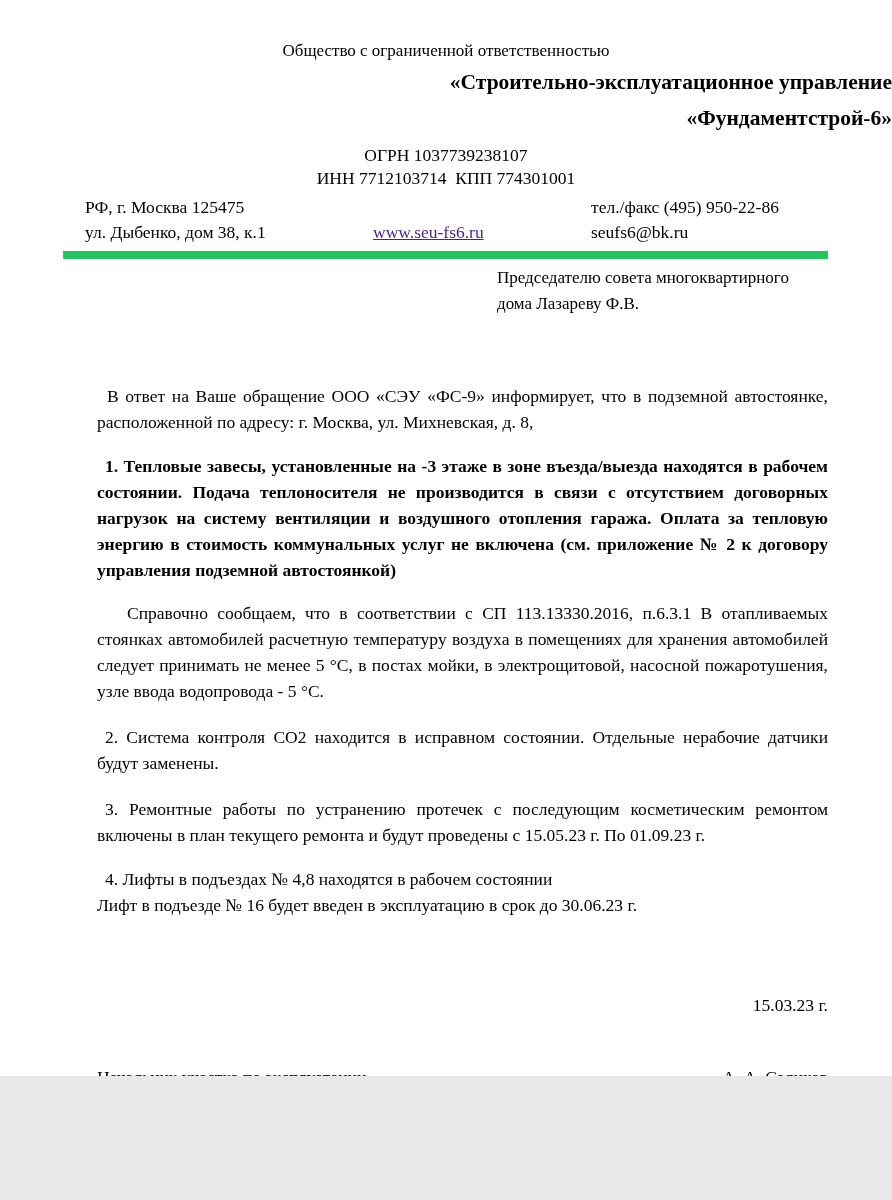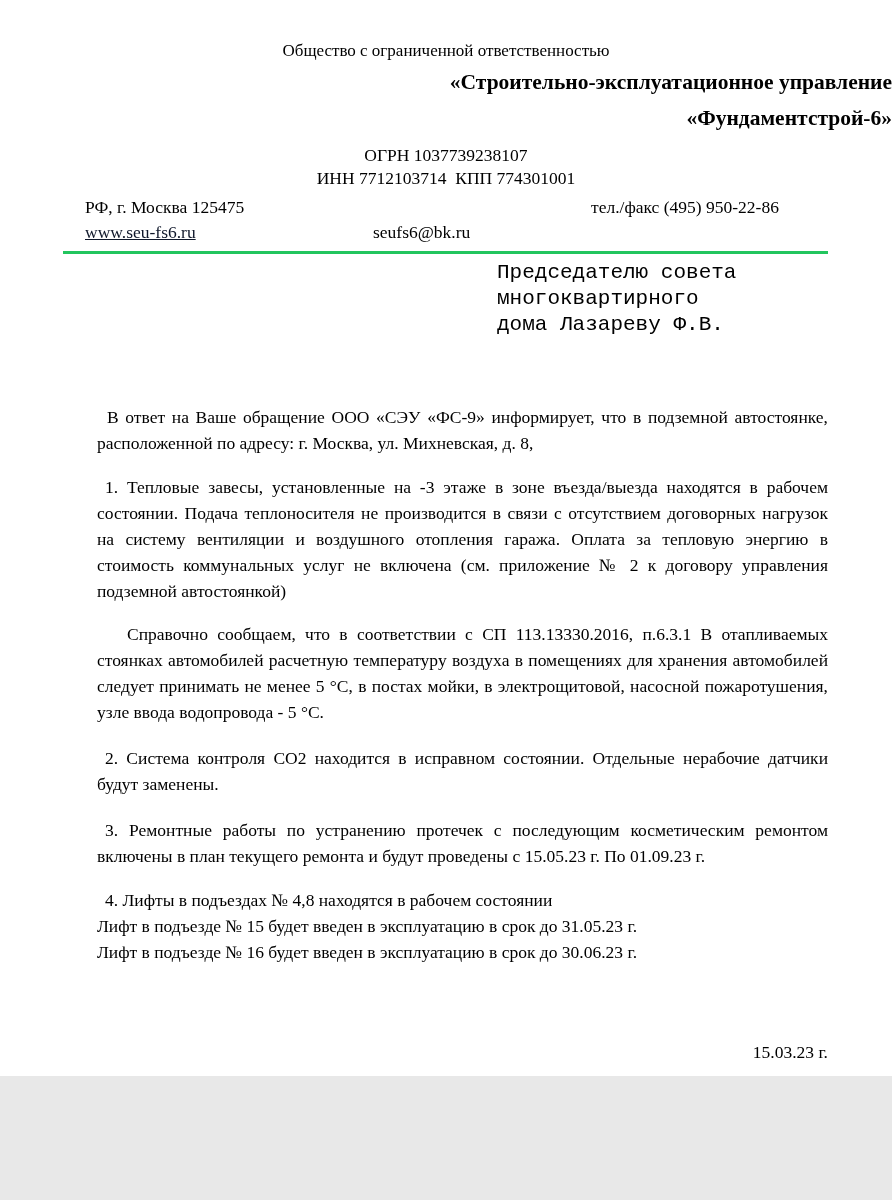--- a/index.html
+++ b/index.html
@@ -31,50 +31,49 @@
   .org-reg {
     text-align: center;
     font-size: 17.5px;
     line-height: 23px;
   }
   .org-reg.first { margin-top: 10px; }
   .pre { white-space: pre-wrap; }
   
   .contact {
     margin: 5px 64px 0 63px;
-    border-bottom: 3px solid #22c55e;
+    border-bottom: 8px solid #22c55e;
     padding: 0 0 6px 22px;
     font-size: 17.5px;
     line-height: 25px;
   }
   .contact-row {
     display: grid;
     grid-template-columns: 288px 218px 1fr;
   }
   .weblink {
     text-decoration: underline;
-    color: #0f172a;
+    color: #4c1d95;
   }
   
   .addressee {
     margin: 6px 64px 14px 497px;
-    font-size: 21px;
+    font-size: 17px;
     line-height: 26px;
-    font-family: Liberation Mono, monospace;
   }
   
   .body-text {
     margin: 0 64px 0 97px;
     font-size: 17.5px;
     line-height: 26px;
     text-align: justify;
   }
   .p-intro  { margin-top: 66px; text-indent: 10px; }
   .p-item   { margin-top: 20px; text-indent: 8px; }
-  .p-item1  { margin-top: 16px; text-indent: 8px; }
+  .p-item1  { margin-top: 16px; text-indent: 8px; font-weight: bold; }
   .p-note   { margin-top: 0;  text-indent: 30px; }
   .p-line   { text-align: left; }
   .p-line.first { margin-top: 14px; text-indent: 8px; }
   
   .date-line {
     margin: 74px 64px 0 97px;
     font-size: 17.5px;
     line-height: 26px;
     text-align: right;
   }
@@ -100,38 +99,38 @@
   <div class="org-reg first">ОГРН 1037739238107</div>
   <div class="org-reg pre">ИНН 7712103714  КПП 774301001</div>
 
   <div class="contact">
     <div class="contact-row">
       <span>РФ, г. Москва 125475</span>
       <span></span>
       <span>тел./факс (495) 950-22-86</span>
     </div>
     <div class="contact-row">
+      <span>ул. Дыбенко, дом 38, к.1</span>
       <span><span class="weblink">www.seu-fs6.ru</span></span>
       <span>seufs6@bk.ru</span>
     </div>
   </div>
 
   <div class="addressee">
     <div>Председателю совета многоквартирного</div>
     <div>дома Лазареву Ф.В.</div>
   </div>
 
   <div class="body-text">
     <p class="p-intro">В ответ на Ваше обращение ООО «СЭУ «ФС-9» информирует, что в подземной автостоянке, расположенной по адресу: г. Москва, ул. Михневская, д. 8,</p>
     <p class="p-item1">1. Тепловые завесы, установленные на -3 этаже в зоне въезда/выезда находятся в рабочем состоянии. Подача теплоносителя не производится в связи с отсутствием договорных нагрузок на систему вентиляции и воздушного отопления гаража. Оплата за тепловую энергию в стоимость коммунальных услуг не включена (см. приложение № 2 к договору управления подземной автостоянкой)</p>
     <p class="p-note">Справочно сообщаем, что в соответствии с СП 113.13330.2016, п.6.3.1 В отапливаемых стоянках автомобилей расчетную температуру воздуха в помещениях для хранения автомобилей следует принимать не менее 5 °С, в постах мойки, в электрощитовой, насосной пожаротушения, узле ввода водопровода - 5 °С.</p>
     <p class="p-item">2. Система контроля СО2 находится в исправном состоянии. Отдельные нерабочие датчики будут заменены.</p>
     <p class="p-item">3. Ремонтные работы по устранению протечек с последующим косметическим ремонтом включены в план текущего ремонта и будут проведены с 15.05.23 г. По 01.09.23 г.</p>
     <div class="p-line first">4. Лифты в подъездах № 4,8 находятся в рабочем состоянии</div>
-    <div class="p-line">Лифт в подъезде № 15 будет введен в эксплуатацию в срок до 31.05.23 г.</div>
     <div class="p-line">Лифт в подъезде № 16 будет введен в эксплуатацию в срок до 30.06.23 г.</div>
   </div>
 
   <div class="date-line">15.03.23 г.</div>
 
   <div class="signature">
     <div class="sig-left">
       <div>Начальник участка по эксплуатации</div>
       <div>ООО «СЭУ «ФС-6»</div>
     </div>

